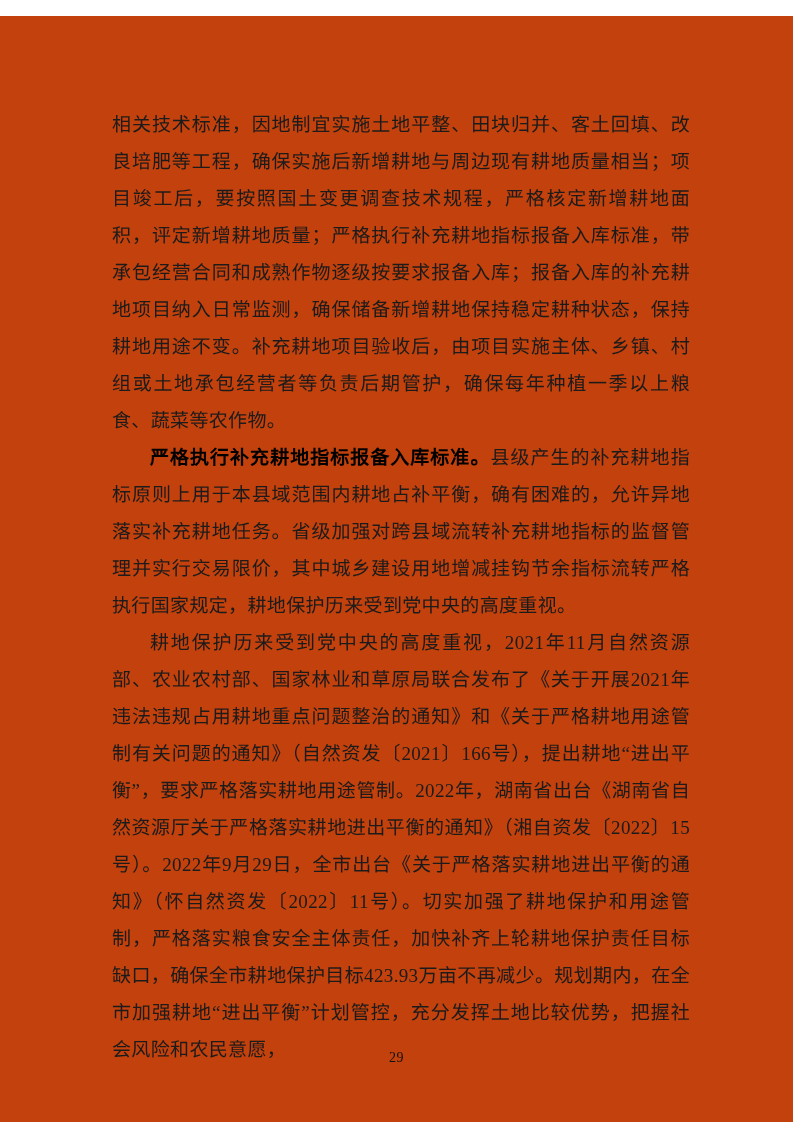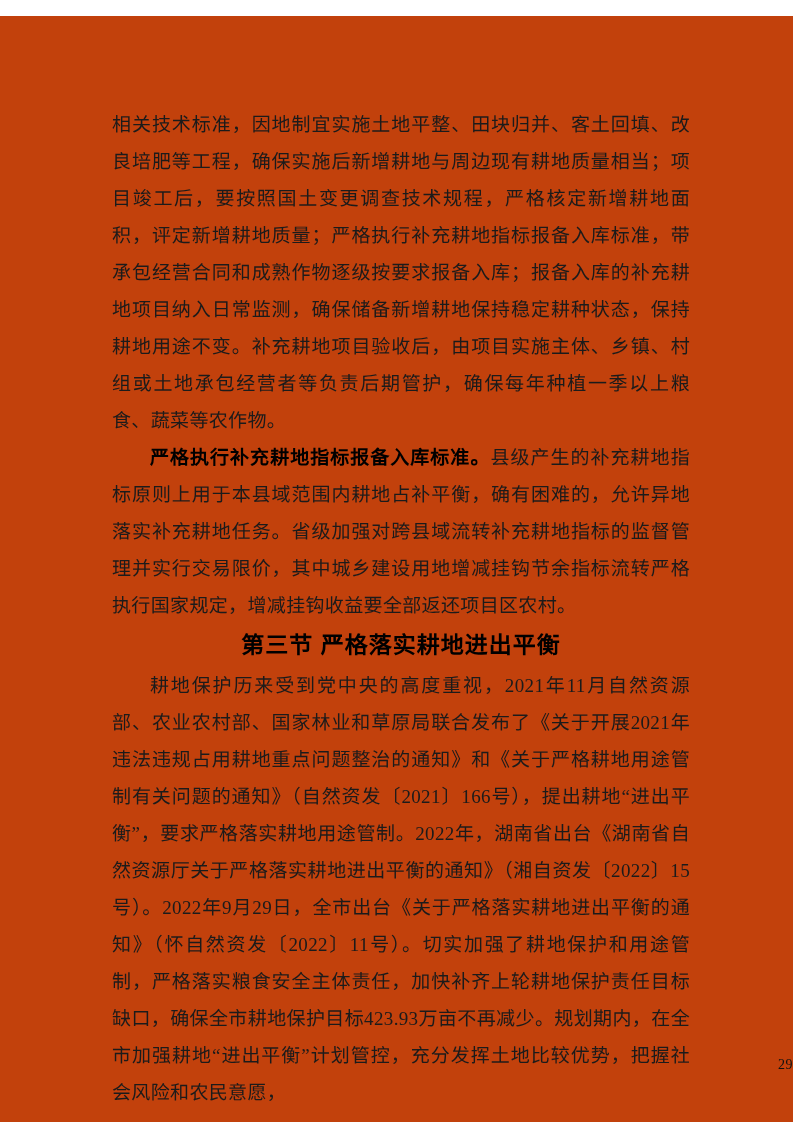--- a/index.html
+++ b/index.html
@@ -52,38 +52,36 @@
     text-align: center;
     letter-spacing: 1px;
     color: #000000;
     font-family: "Liberation Sans", "DejaVu Sans", sans-serif;
   }
   .page-number {
     position: absolute;
     left: 0;
     top: 1034px;
     width: 793px;
-    text-align: right;
+    text-align: center;
     font-size: 14px;
     letter-spacing: 0.5px;
     color: #111111;
     font-family: "Liberation Serif", "DejaVu Serif", serif;
-    margin-top: 7px;
   }
 </style>
 </head>
 <body>
 
 <div class="page">
   <div class="content">
 
     <p class="para">相关技术标准，因地制宜实施土地平整、田块归并、客土回填、改良培肥等工程，确保实施后新增耕地与周边现有耕地质量相当；项目竣工后，要按照国土变更调查技术规程，严格核定新增耕地面积，评定新增耕地质量；严格执行补充耕地指标报备入库标准，带承包经营合同和成熟作物逐级按要求报备入库；报备入库的补充耕地项目纳入日常监测，确保储备新增耕地保持稳定耕种状态，保持耕地用途不变。补充耕地项目验收后，由项目实施主体、乡镇、村组或土地承包经营者等负责后期管护，确保每年种植一季以上粮食、蔬菜等农作物。</p>
 
-    <p class="para indent"><span class="bold-lead">严格执行补充耕地指标报备入库标准。</span><span>县级产生的补充耕地指标原则上用于本县域范围内耕地占补平衡，确有困难的，允许异地落实补充耕地任务。省级加强对跨县域流转补充耕地指标的监督管理并实行交易限价，其中城乡建设用地增减挂钩节余指标流转严格执行国家规定，增减挂钩收益要全部返还项目区农村。</span></p>
+    <p class="para indent"><span class="bold-lead">严格执行补充耕地指标报备入库标准。</span><span>县级产生的补充耕地指标原则上用于本县域范围内耕地占补平衡，确有困难的，允许异地落实补充耕地任务。省级加强对跨县域流转补充耕地指标的监督管理并实行交易限价，其中城乡建设用地增减挂钩节余指标流转严格执行国家规定，耕地保护历来受到党中央的高度重视。</span></p>
 
-    <h2 class="section-heading">第三节 严格落实耕地进出平衡</h2>
 
     <p class="para indent">耕地保护历来受到党中央的高度重视，2021年11月自然资源部、农业农村部、国家林业和草原局联合发布了《关于开展2021年违法违规占用耕地重点问题整治的通知》和《关于严格耕地用途管制有关问题的通知》（自然资发〔2021〕166号），提出耕地“进出平衡”，要求严格落实耕地用途管制。2022年，湖南省出台《湖南省自然资源厅关于严格落实耕地进出平衡的通知》（湘自资发〔2022〕15号）。2022年9月29日，全市出台《关于严格落实耕地进出平衡的通知》（怀自然资发〔2022〕11号）。切实加强了耕地保护和用途管制，严格落实粮食安全主体责任，加快补齐上轮耕地保护责任目标缺口，确保全市耕地保护目标423.93万亩不再减少。规划期内，在全市加强耕地“进出平衡”计划管控，充分发挥土地比较优势，把握社会风险和农民意愿，</p>
 
   </div>
 
   <div class="page-number">29</div>
 </div>
 
 </body></html>

